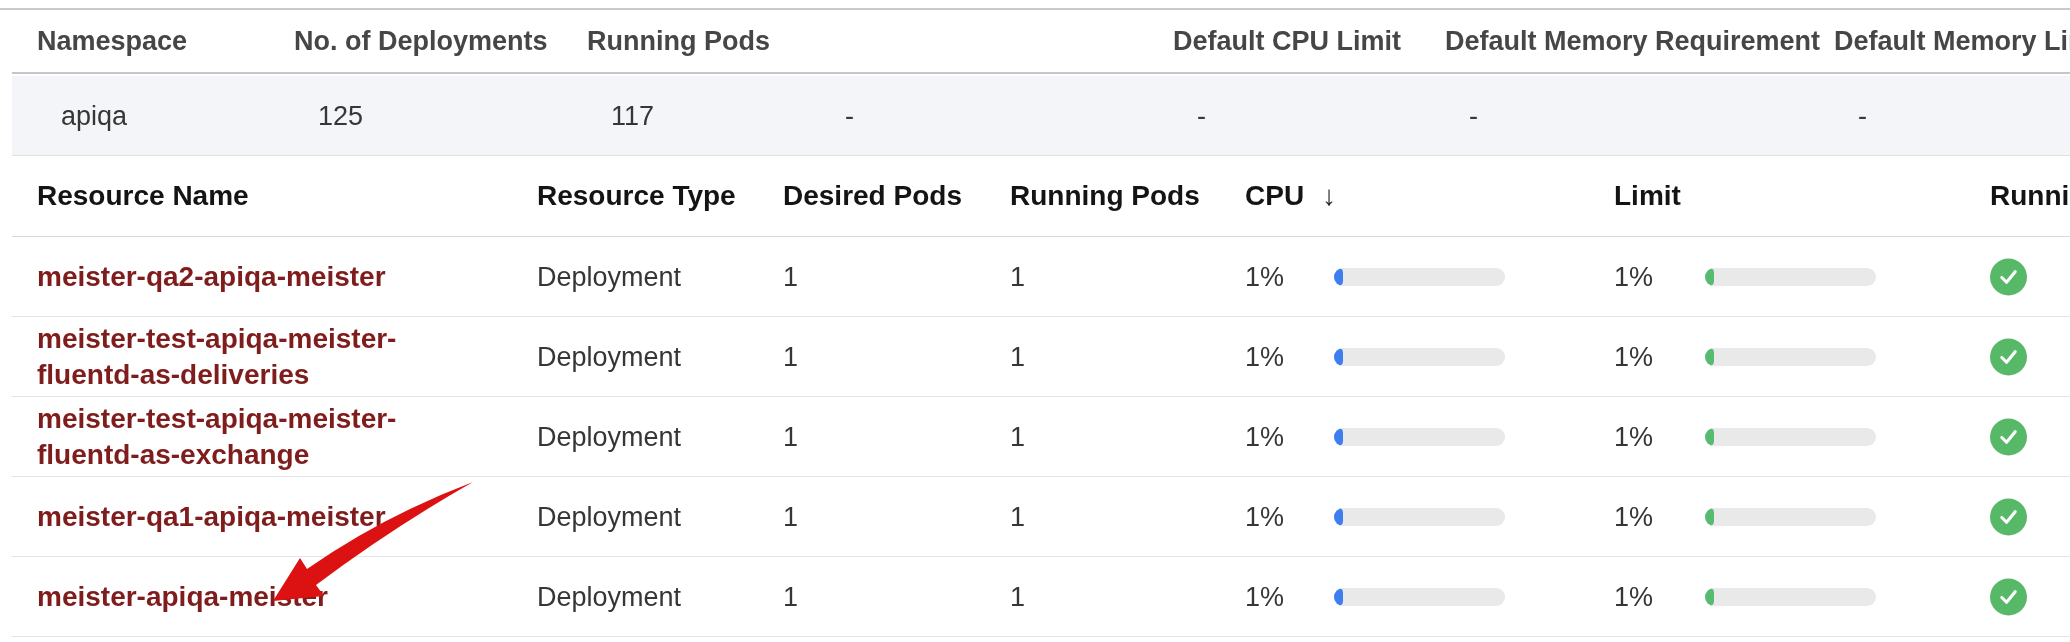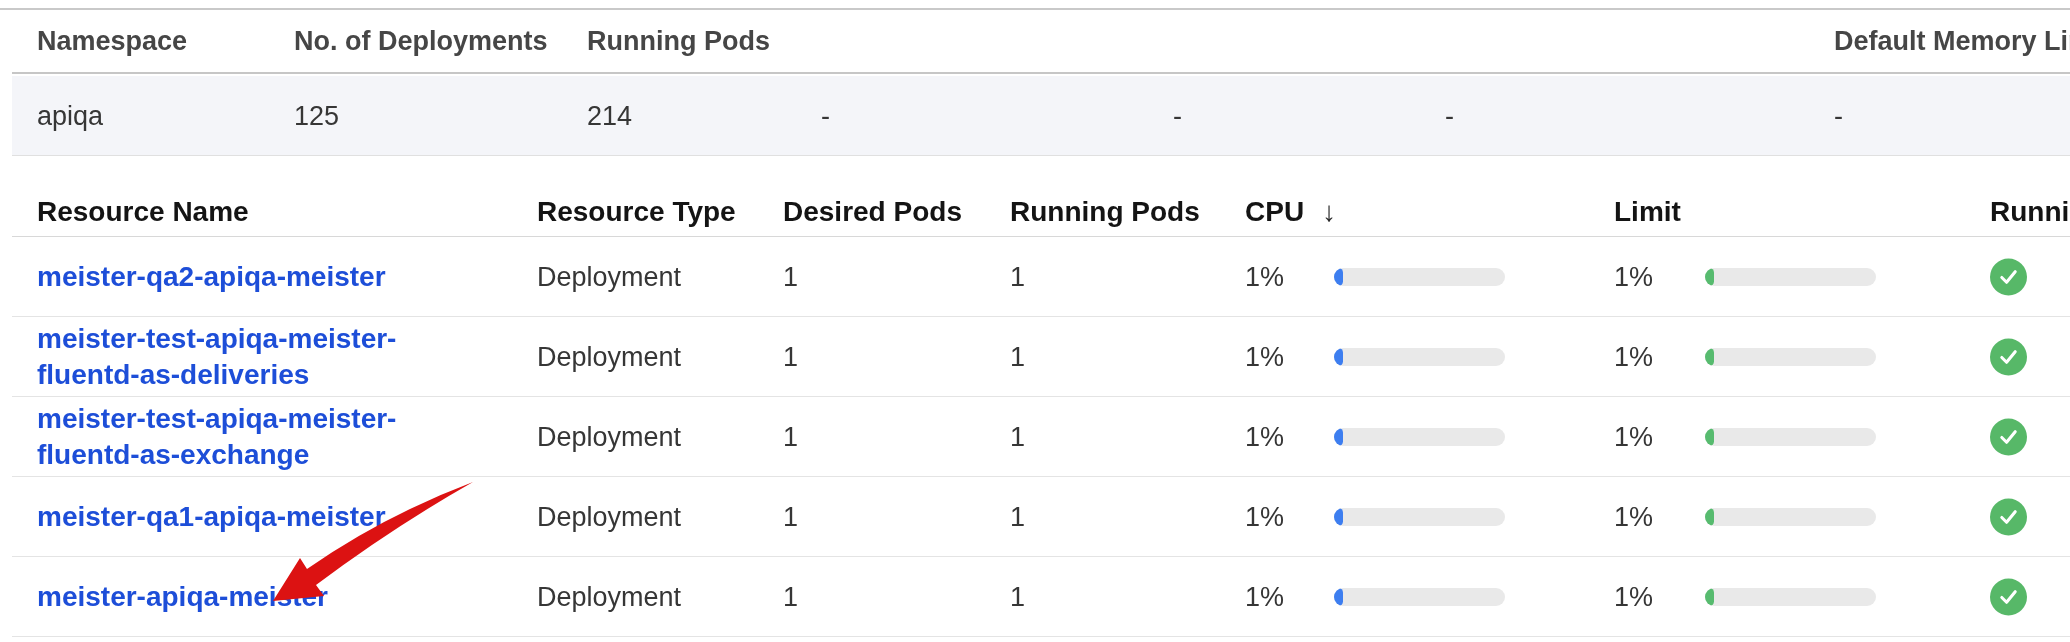--- a/index.html
+++ b/index.html
@@ -8,39 +8,39 @@
     font-family:"Liberation Sans","DejaVu Sans",sans-serif;color:#333;
   }
   .row{position:absolute;left:12px;width:100%;box-sizing:border-box;}
   .cell{position:absolute;top:50%;transform:translateY(-50%);white-space:nowrap;}
 
   
   .topline{position:absolute;top:8px;left:0;width:100%;border-top:2px solid #c9c9c9;}
   .t1-header{top:10px;height:64px;border-bottom:2px solid #c6c6c6;}
   .t1-header .cell{font-size:27px;font-weight:600;color:#464646;}
   .t1-row{top:76px;height:80px;background:#f4f5f9;border-bottom:1px solid #e0e0e0;}
-  .t1-row .cell{font-size:27px;color:#363636;}
+  .t1-row .cell{font-size:27px;color:#363636;margin-left:24px;}
 
   .x-ns{left:25px}.x-dep{left:282px}.x-rp1{left:575px}.x-cpur{left:809px}
   .x-cpul{left:1161px}.x-memr{left:1433px}.x-meml{left:1822px}
 
   
   .t2-header{top:156px;height:81px;border-bottom:1px solid #d8d8d8;}
-  .t2-header .cell{font-size:28px;font-weight:700;color:#141414;margin-top:16px;}
+  .t2-header .cell{font-size:28px;font-weight:700;color:#141414;}
   .t2-row{height:80px;border-bottom:1px solid #e4e4e4;}
   .t2-row .cell{font-size:27px;color:#363636;}
   .r0{top:237px}.r1{top:317px}.r2{top:397px}.r3{top:477px}.r4{top:557px}
 
   .x-name{left:25px;width:460px;white-space:normal;line-height:36px;}
   .x-type{left:525px}.x-des{left:771px}.x-run{left:998px}.x-cpu{left:1233px}
   .x-cpubar{left:1322px}.x-mem{left:1602px}.x-membar{left:1693px}.x-status{left:1978px}
 
   .sort{display:inline-block;margin-left:18px;font-weight:400;color:#2b2b2b;font-size:28px;}
 
-  .link{color:#1d4ed8;font-weight:600;font-size:28px;text-decoration:none;cursor:pointer;display:inline-block;}
+  .link{color:#7f1d1d;font-weight:600;font-size:28px;text-decoration:none;cursor:pointer;display:inline-block;}
 
   .bar{width:171px;height:18px;background:#e9e9e9;border-radius:9px;overflow:hidden;}
   .bar .fill{height:100%;width:9px;border-radius:9px;}
   .fill-cpu{background:#3d7ef0;}
   .fill-mem{background:#57bb6f;}
 
   .status-icon{width:37px;height:37px;border-radius:50%;background:#57b868;
     display:flex;align-items:center;justify-content:center;}
   .status-icon svg{width:23px;height:23px;}
 
@@ -50,27 +50,29 @@
 <body>
 
 <div class="page">
 
   <div class="topline"></div>
 
   <div class="row t1-header">
     <div class="cell x-ns">Namespace</div>
     <div class="cell x-dep">No. of Deployments</div>
     <div class="cell x-rp1">Running Pods</div>
+    <div class="cell x-cpul">Default CPU Limit</div>
+    <div class="cell x-memr">Default Memory Requirement</div>
     <div class="cell x-meml">Default Memory Limit</div>
   </div>
 
   <div class="row t1-row">
     <div class="cell x-ns">apiqa</div>
     <div class="cell x-dep">125</div>
-    <div class="cell x-rp1">214</div>
+    <div class="cell x-rp1">117</div>
     <div class="cell x-cpur">-</div>
     <div class="cell x-cpul">-</div>
     <div class="cell x-memr">-</div>
     <div class="cell x-meml">-</div>
   </div>
 
   <div class="row t2-header">
     <div class="cell x-name" style="white-space:nowrap">Resource Name</div>
     <div class="cell x-des">Desired Pods</div>
     <div class="cell x-type">Resource Type</div>

